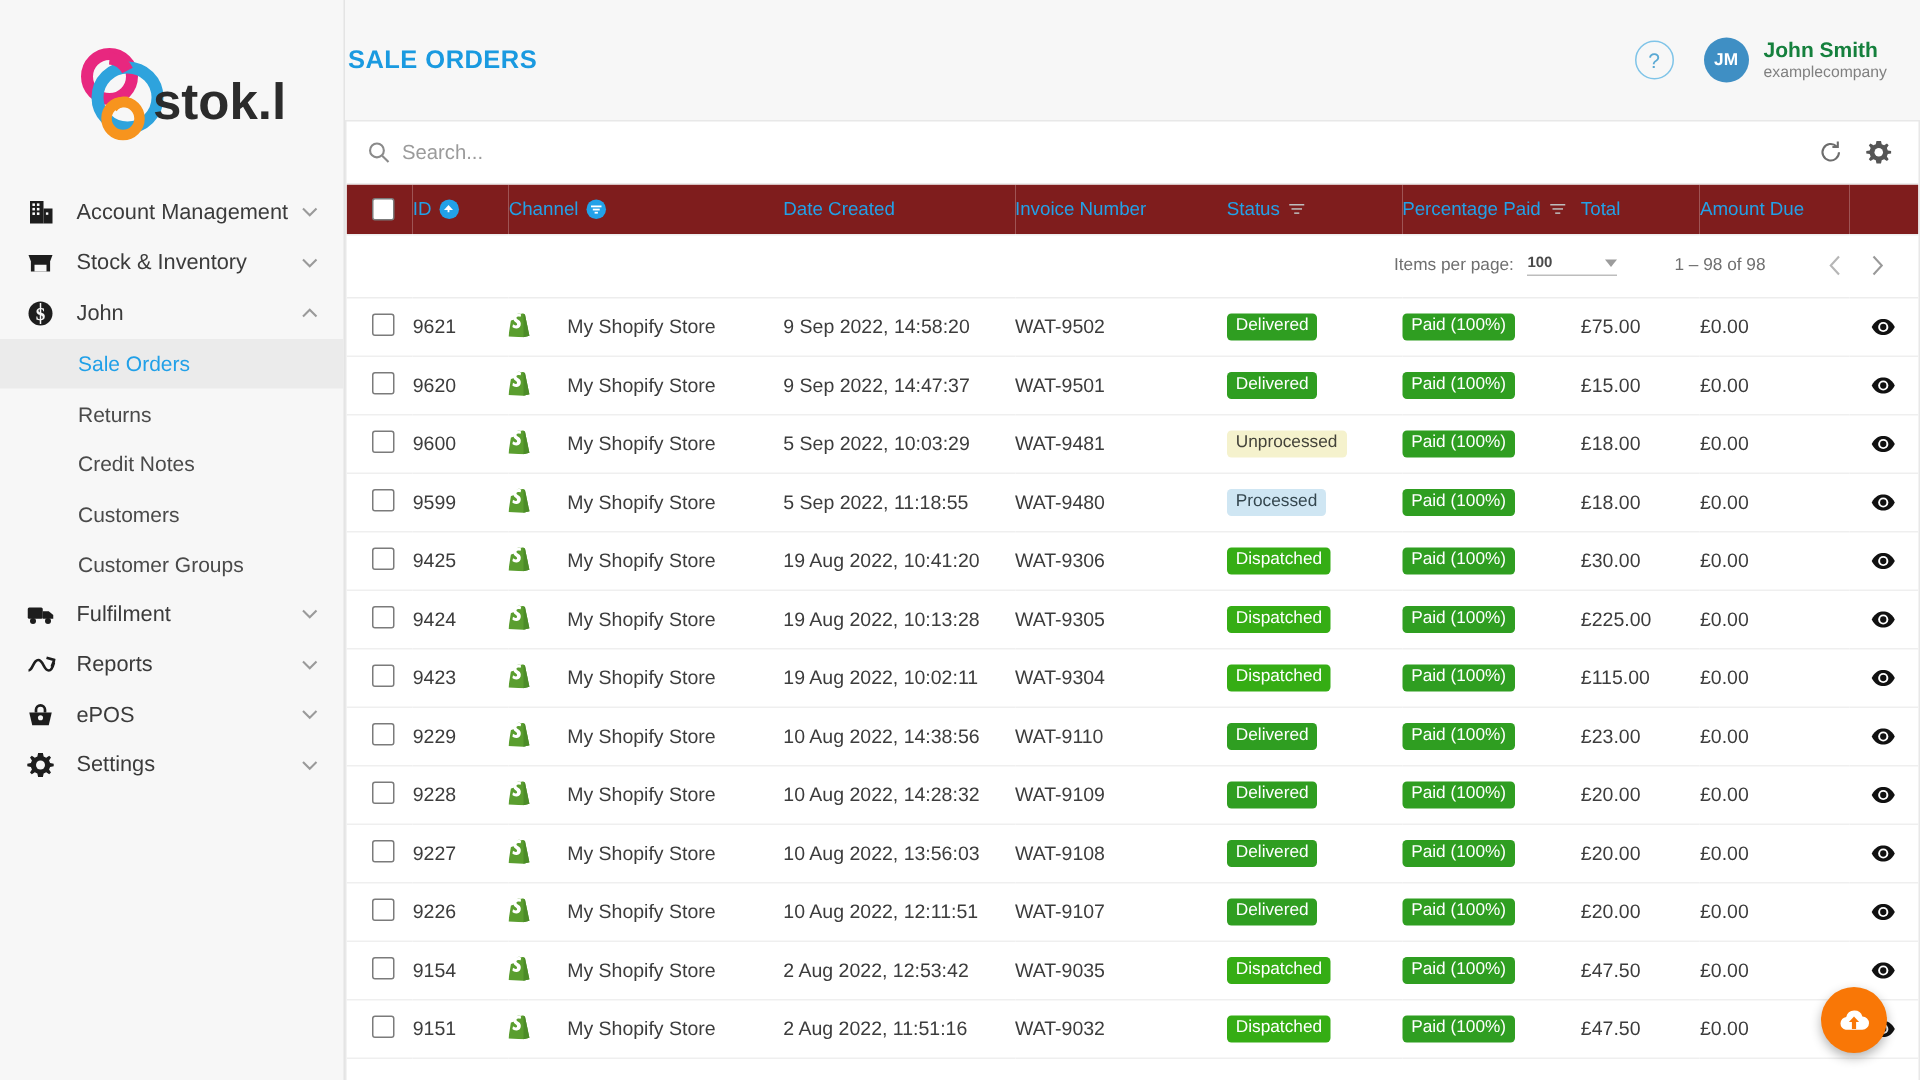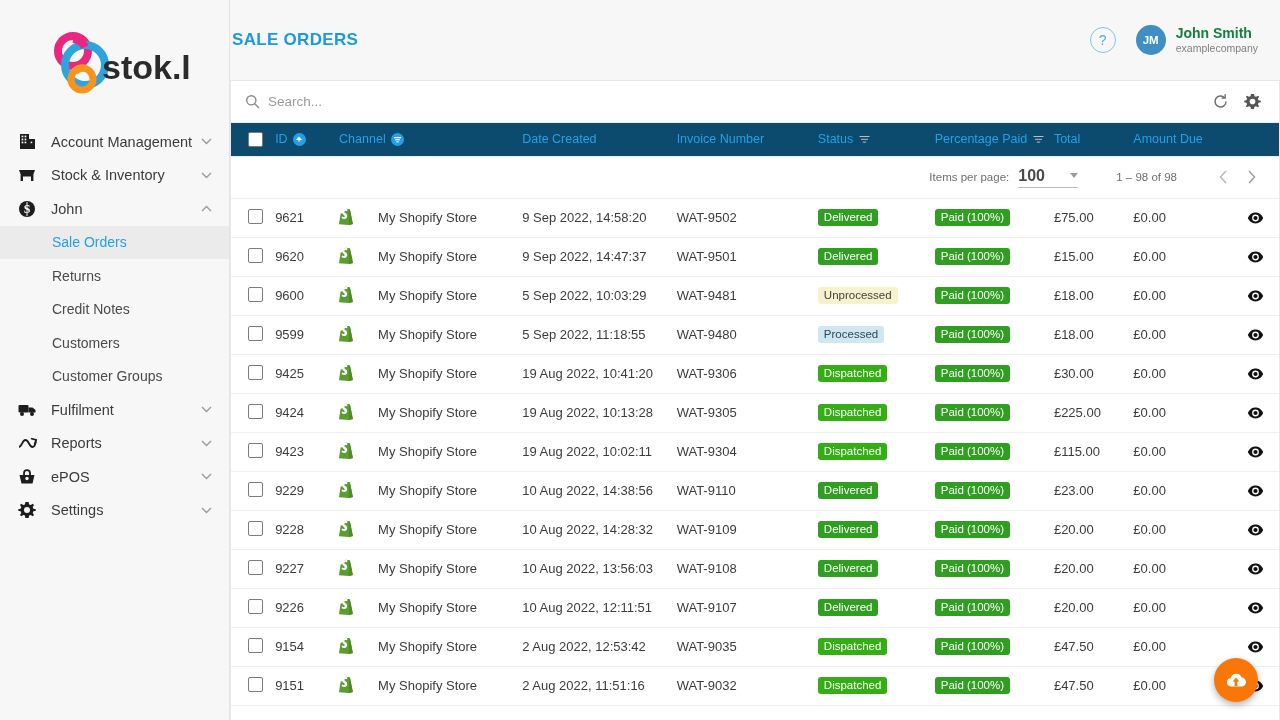--- a/index.html
+++ b/index.html
@@ -148,21 +148,21 @@
   .icon-btn {
     width: 26px; height: 26px;
     display: flex; align-items: center; justify-content: center;
     cursor: pointer;
     margin-left: 6px;
     color: #6d6d6d;
   }
 
   
   table { border-collapse: collapse; width: 100%; table-layout: fixed; }
-  thead tr.head-row { height: 33px; background: #0c4a6e; }
+  thead tr.head-row { height: 33px; background: #7f1d1d; }
   thead th {
     font-size: 12.5px;
     font-weight: normal;
     color: #22a1e8;
     text-align: left;
     border-bottom: 1px solid #ededed;
     padding: 0;
     vertical-align: middle;
     white-space: nowrap;
   }
@@ -195,21 +195,21 @@
     color: #6f6f6f;
   }
   .ipp-label { margin-right: 9px; }
   .ipp-select {
     display: flex; align-items: center;
     border-bottom: 1px solid #bdbdbd;
     padding-bottom: 2px;
     min-width: 60px;
     cursor: pointer;
     color: #4a4a4a;
-    font-size: 16px;
+    font-size: 10px;
   }
   .ipp-val { font-weight: bold; }
   .ipp-caret {
     margin-left: auto;
     width: 0; height: 0;
     border-left: 4.5px solid transparent;
     border-right: 4.5px solid transparent;
     border-top: 5px solid #9c9c9c;
   }
   .range { margin: 0 32px 0 38px; }

